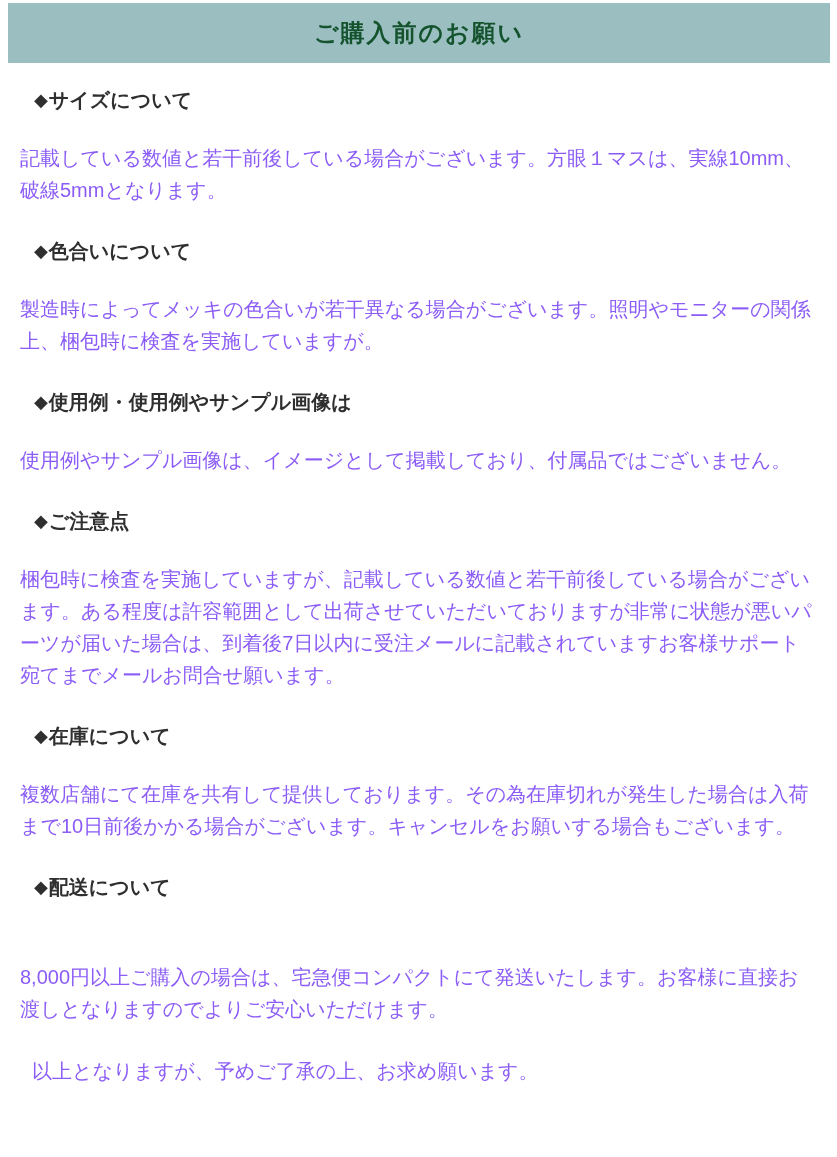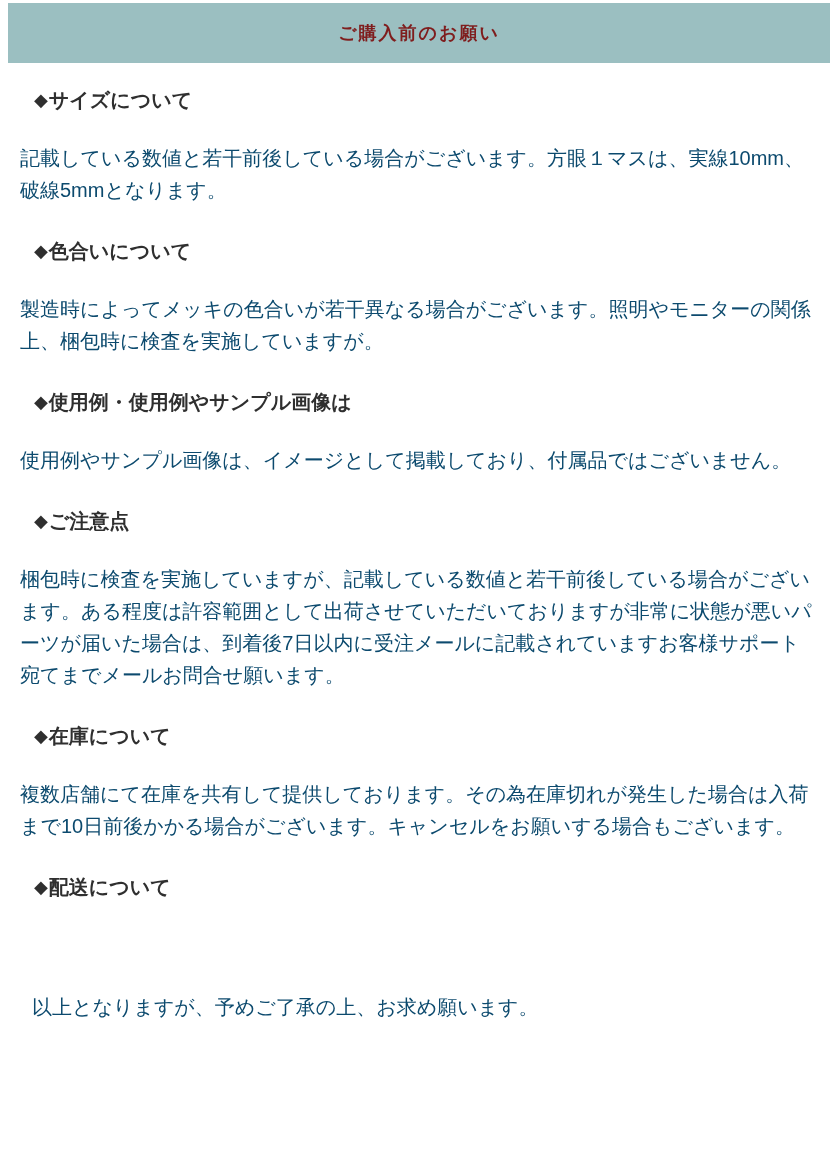--- a/index.html
+++ b/index.html
@@ -13,44 +13,44 @@
   }
   .header-band {
     margin: 3px 7px 0 8px;
     height: 60px;
     background: #9bbfc1;
     display: flex;
     align-items: center;
     justify-content: center;
   }
   .header-title {
-    font-size: 18px;
+    font-size: 24px;
     font-weight: bold;
-    color: #7f1d1d;
+    color: #14532d;
     letter-spacing: 2px;
   }
   .content { padding: 0 20px; }
   .notice-section h3 {
     margin: 34px 0 0 0;
     padding-left: 14px;
     font-size: 20px;
     line-height: 23px;
     font-weight: bold;
     color: #2f2f2f;
     display: flex;
     align-items: center;
   }
   .content > section:first-child h3 { margin-top: 26px; }
   .bullet { margin-right: 1px; font-size: 18px; color: #2f2f2f; }
   .notice-section p,
   .closing {
     margin: 30px 0 0 0;
     font-size: 20px;
     line-height: 32px;
-    color: #0c4a6e;
+    color: #8b5cf6;
     text-align: left;
     word-break: break-all;
   }
   .closing div { margin: 12px; }
 </style>
 </head>
 <body>
 
 <div class="page">
 
@@ -98,21 +98,21 @@
           <span>在庫について</span>
         </h3>
       <p>複数店舗にて在庫を共有して提供しております。その為在庫切れが発生した場合は入荷まで10日前後かかる場合がございます。キャンセルをお願いする場合もございます。</p>
     </section>
 
     <section class="notice-section">
       <h3>
           <span class="bullet">◆</span>
           <span>配送について</span>
         </h3>
-      <p><br></p>
+      <p><br><span>8,000円以上ご購入の場合は、宅急便コンパクトにて発送いたします。お客様に直接お渡しとなりますのでよりご安心いただけます。</span></p>
     </section>
 
     <div class="closing">
       <div>以上となりますが、予めご了承の上、お求め願います。</div>
     </div>
 
   </div>
 </div>
 
 </body></html>

